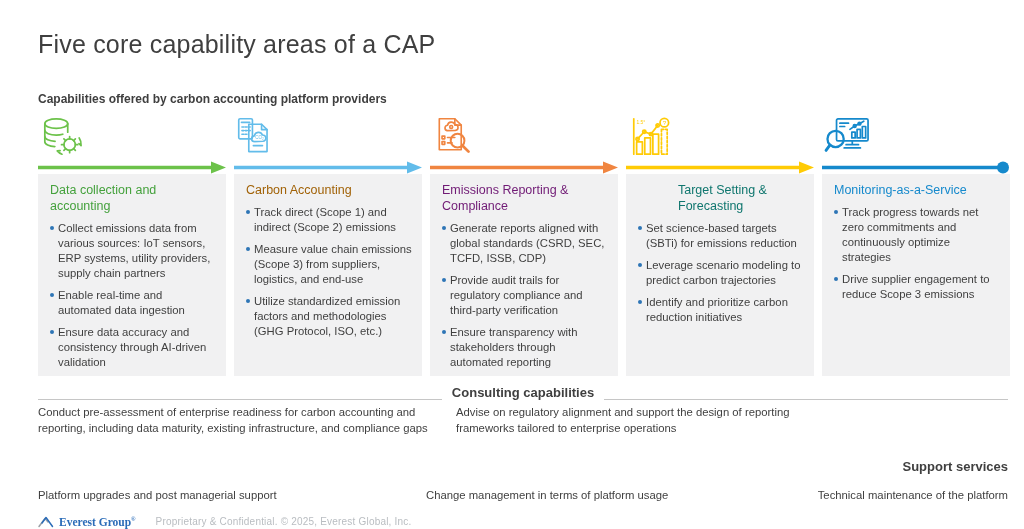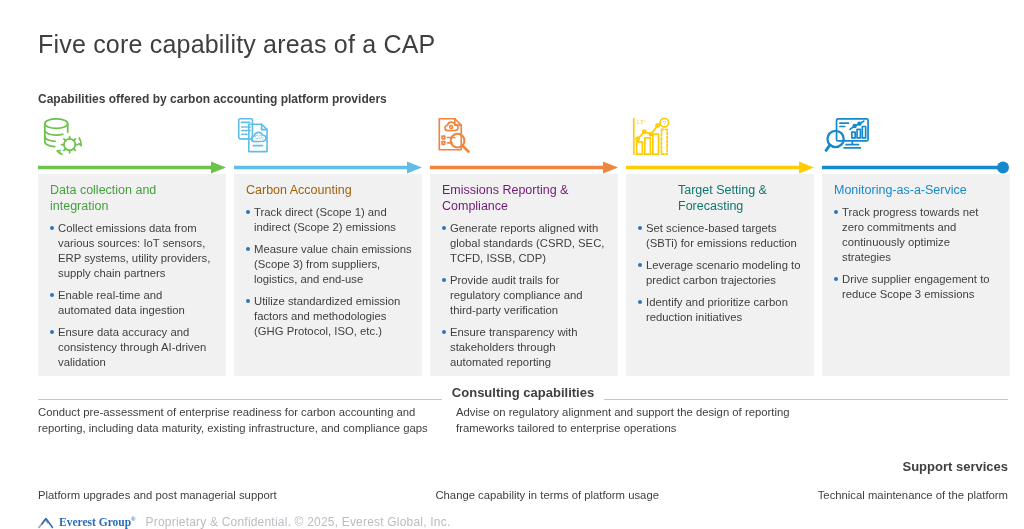--- a/index.html
+++ b/index.html
@@ -32,21 +32,21 @@
   .ci-3 { width: 240px; margin-left: auto; }
 
   .support-divider { margin-top: 13px; flex-direction: column; }
   .support-items { display: flex; justify-content: space-between; margin-top: 5px; font-size: 11.3px; }
   .support-items .si-3 { text-align: right; }
 
   .footer { display: flex; align-items: center; gap: 10px; margin-top: 14px; }
   .logo { display: flex; align-items: center; gap: 3px; }
   .logo-text { font-family: "Liberation Serif", serif; font-weight: 700; font-size: 11.5px; color: #2B6CB8; }
   .logo-reg { font-size: 6px; vertical-align: super; }
-  .footer-note { font-size: 12px; color: #B9BDC1; letter-spacing: .2px; }
+  .footer-note { font-size: 10px; color: #B9BDC1; letter-spacing: .2px; margin-left: 10px; }
 
   svg { overflow: visible; }
   .icn { stroke-width: 1.8; fill: none; stroke: currentColor; stroke-linecap: round; stroke-linejoin: round; }
 </style>
 </head>
 <body>
 
 <div class="slide">
 
   <div class="title">Five core capability areas of a CAP</div>
@@ -68,21 +68,21 @@
         </svg>
       </div>
       <div class="arrow-box" style="color: rgb(108, 194, 74);">
         <svg width="188" height="13" viewBox="0 0 188 13">
           <line x1="0" y1="6.5" x2="175" y2="6.5" stroke="currentColor" stroke-width="3.6"></line>
           <polygon points="173,0.5 188,6.5 173,12.5" fill="currentColor"></polygon>
         </svg>
       </div>
       <div class="card">
         <div class="card-heading" style="color: rgb(68, 161, 60);">Data collection and
-integration</div>
+accounting</div>
         <ul class="bullets">
           <li class="bullet">
               <span class="dot"></span>
               <span>Collect emissions data from various sources: IoT sensors, ERP systems, utility providers, supply chain partners</span>
             </li>
           <li class="bullet">
               <span class="dot"></span>
               <span>Enable real-time and automated data ingestion</span>
             </li>
           <li class="bullet">
@@ -264,21 +264,21 @@
     <div class="ci-2">Advise on regulatory alignment and support the design of reporting frameworks tailored to enterprise operations</div>
   </div>
 
   <div class="section-divider support-divider">
     <span class="line"></span>
     <span class="label">Support services</span>
     <span class="line"></span>
   </div>
   <div class="support-items">
     <div class="si-1">Platform upgrades and post managerial support</div>
-    <div class="si-2">Change capability in terms of platform usage</div>
+    <div class="si-2">Change management in terms of platform usage</div>
     <div class="si-3">Technical maintenance of the platform</div>
   </div>
 
   <div class="footer">
     <div class="logo">
       <svg width="18" height="13" viewBox="0 0 18 13" fill="none">
         <polyline points="1,11.5 7,3.5 10,7" stroke="#9AA0A6" stroke-width="1.5" stroke-linecap="round" stroke-linejoin="round"></polyline>
         <polyline points="4,8 8,2.5 14.5,11.5" stroke="#2B6CB8" stroke-width="1.5" stroke-linecap="round" stroke-linejoin="round"></polyline>
       </svg>
       <span class="logo-text"><span>Everest Group</span><span class="logo-reg">®</span></span>

